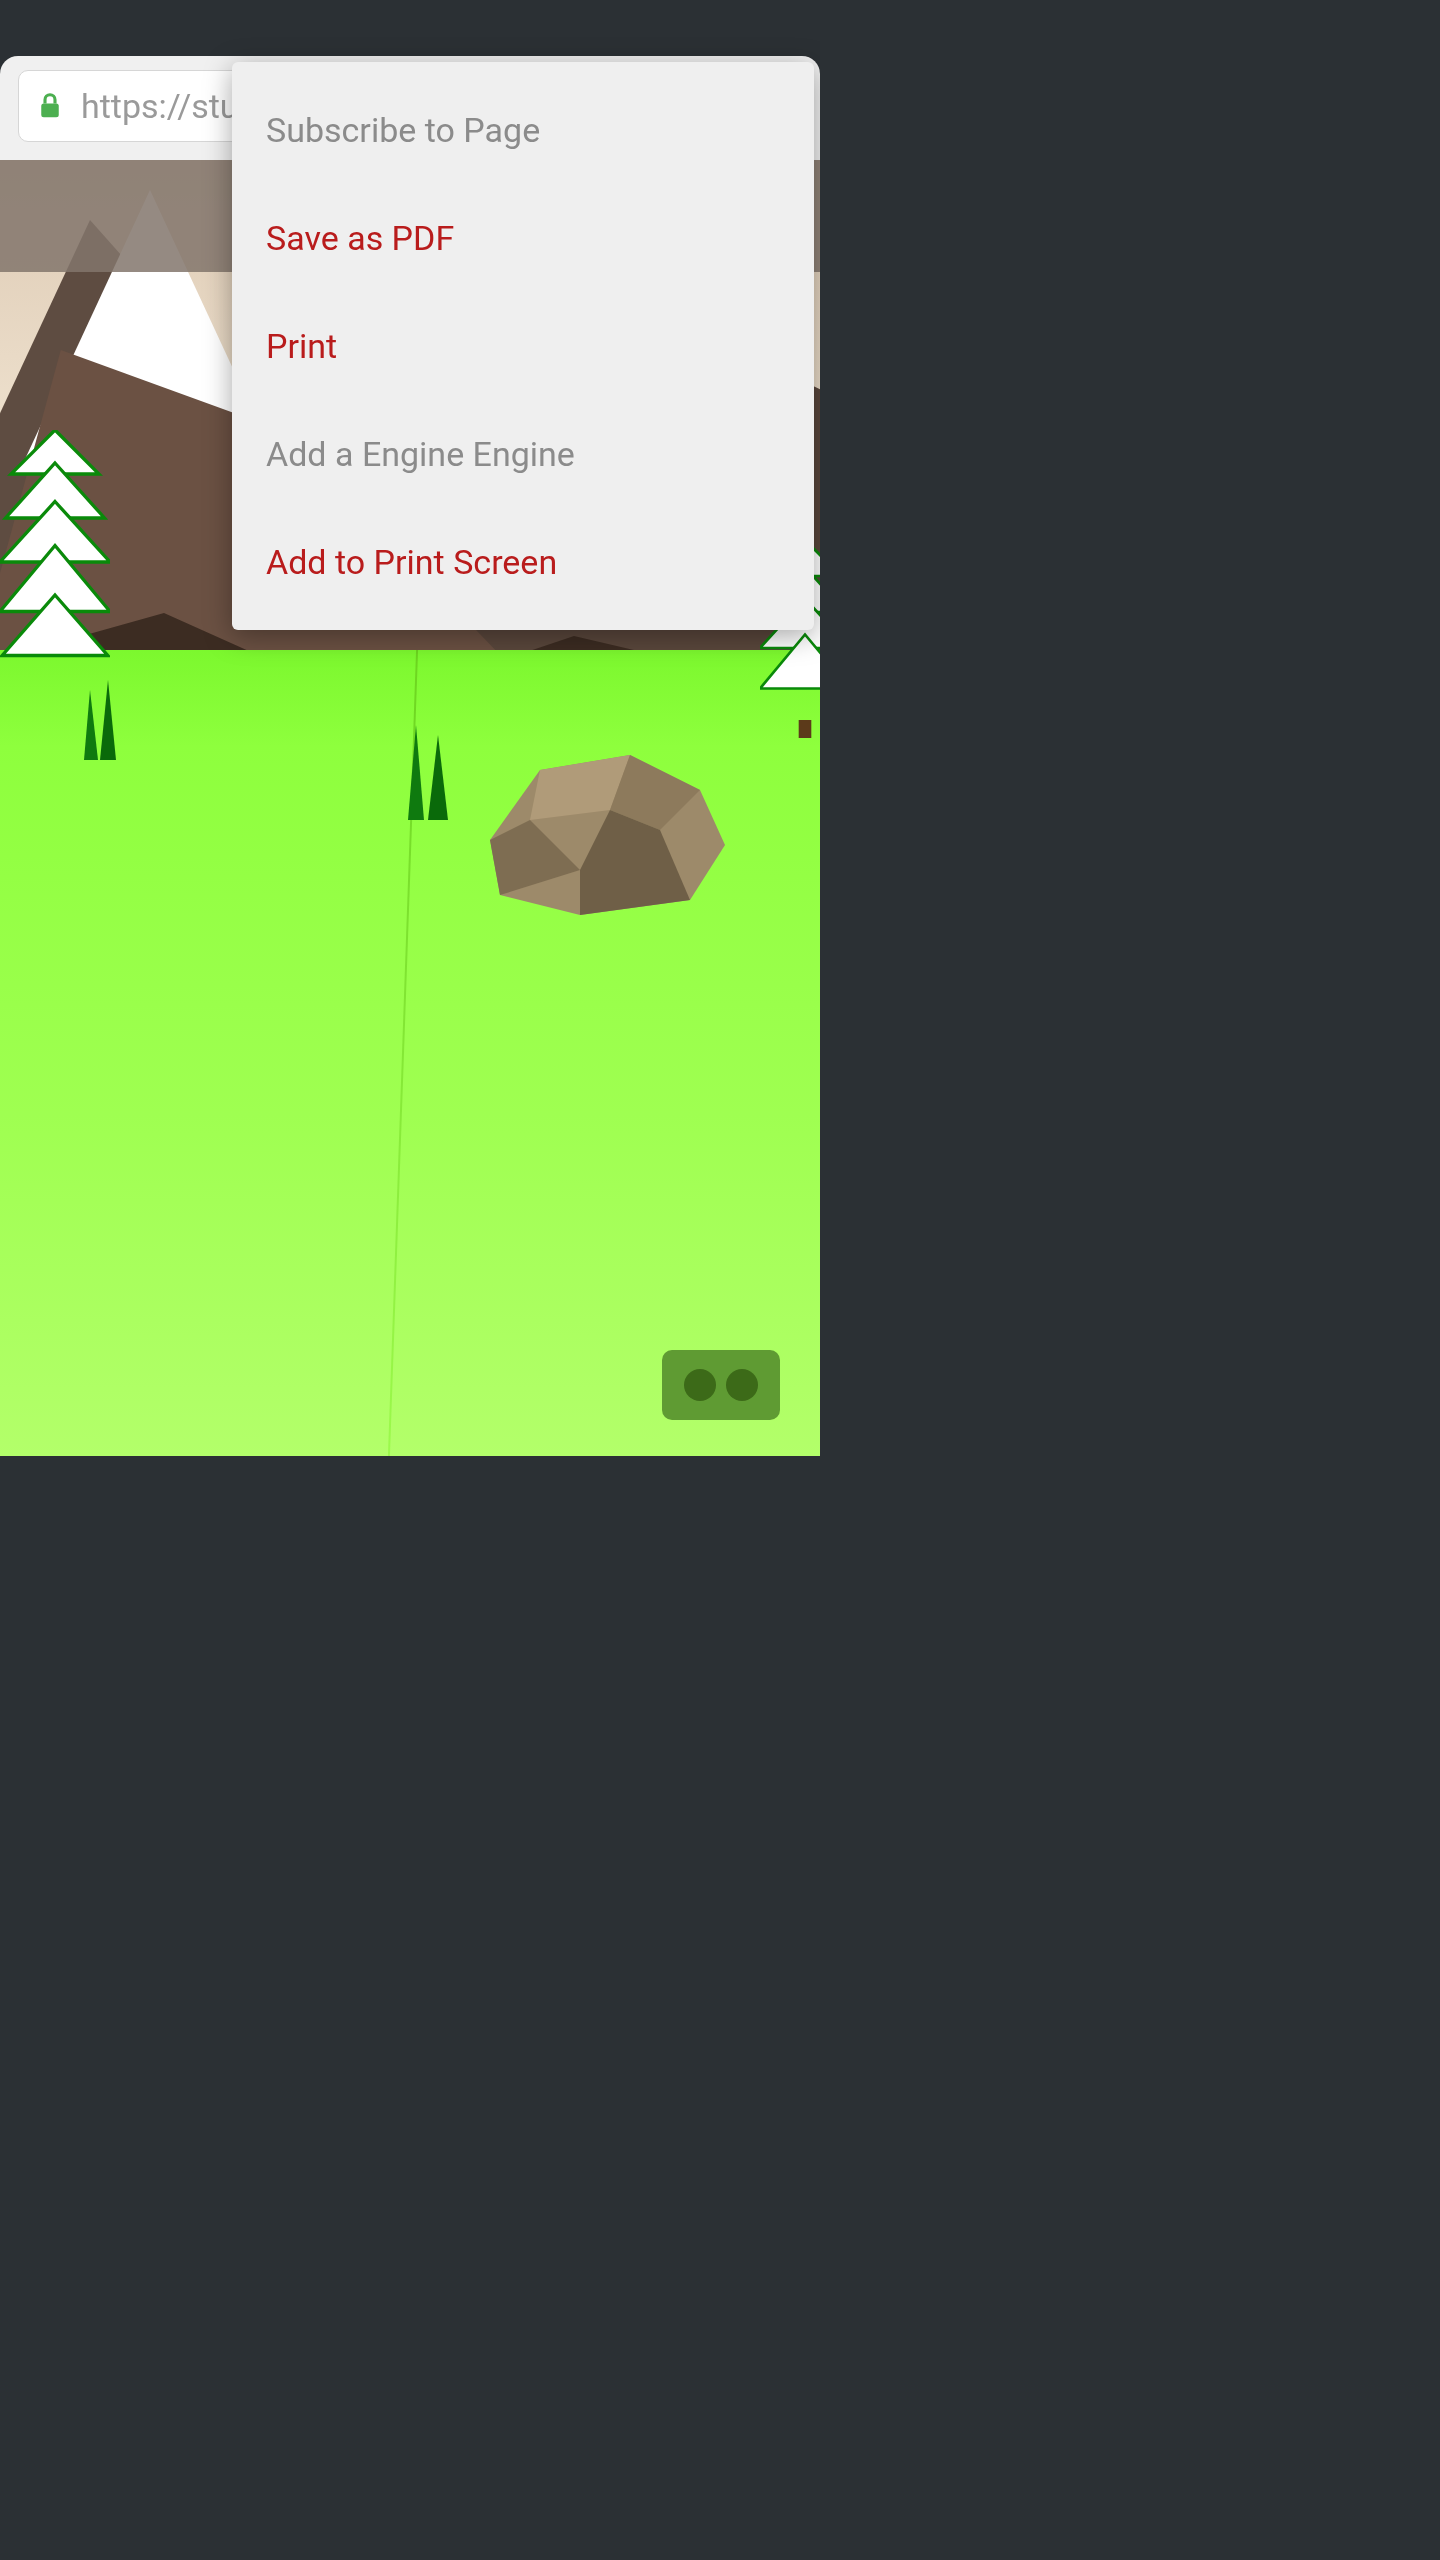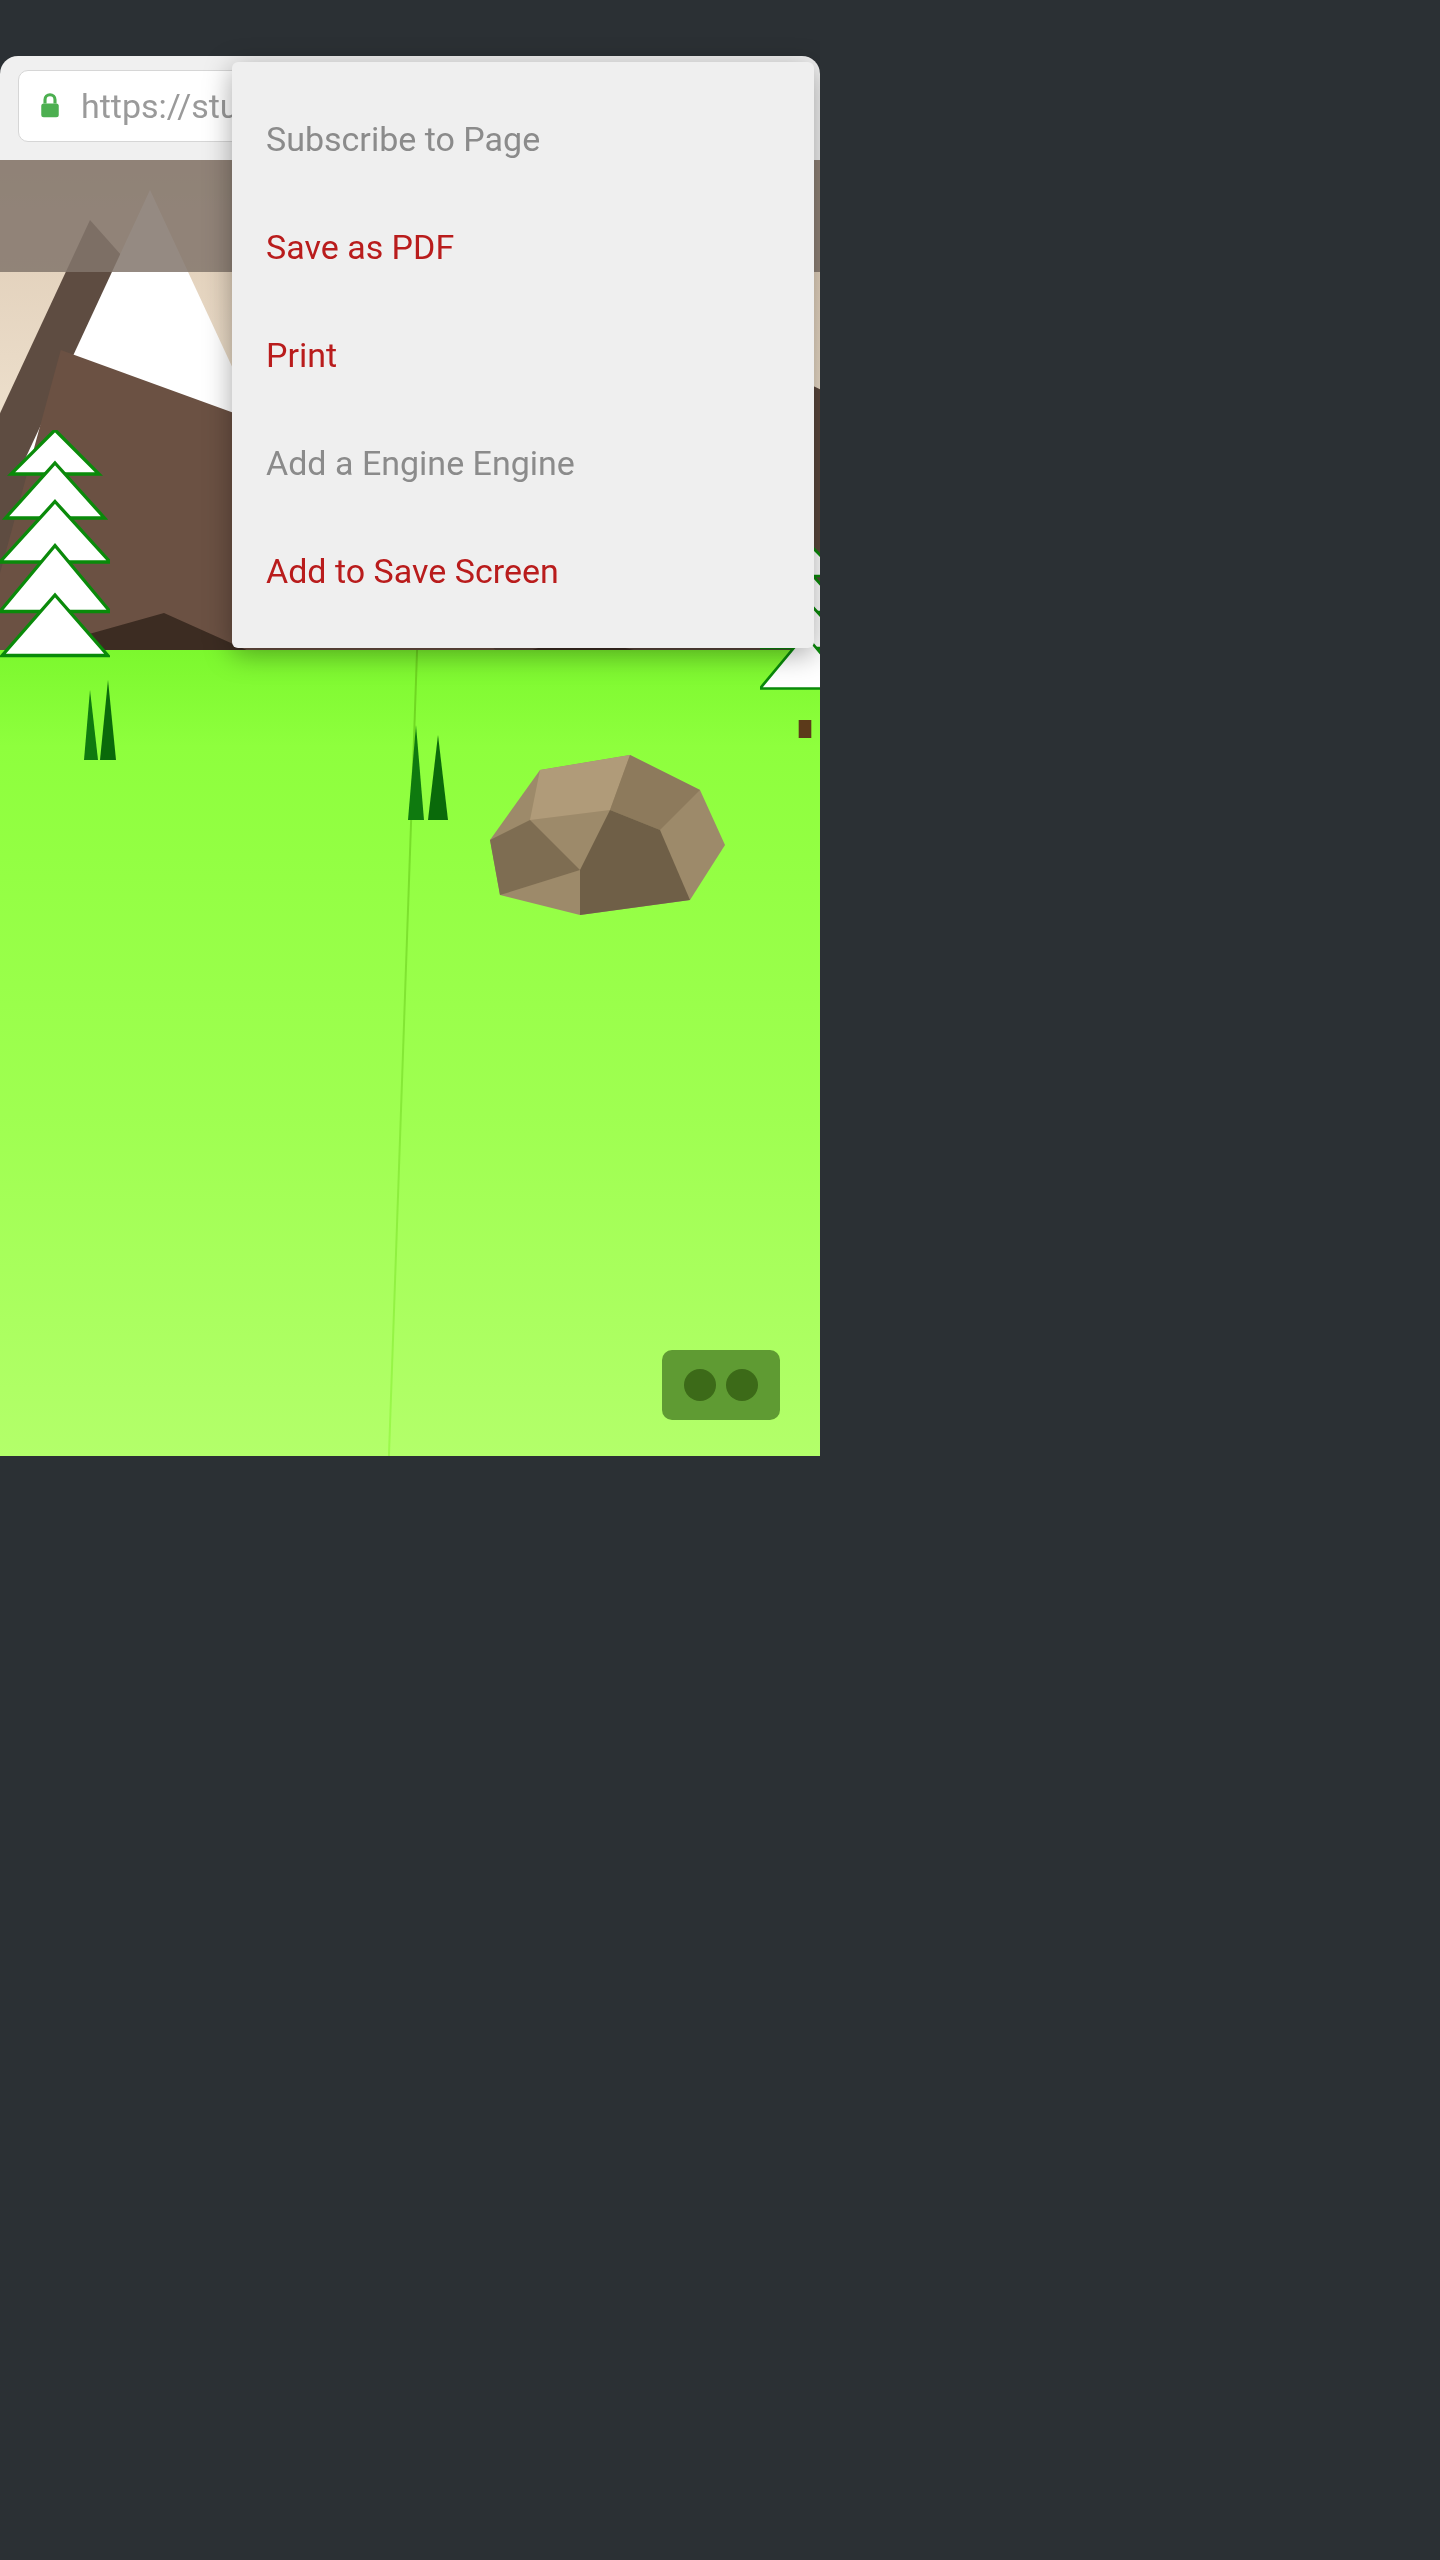--- a/index.html
+++ b/index.html
@@ -97,21 +97,21 @@
     background:#5f9b33; border-radius:10px; display:flex; align-items:center; justify-content:center;
     gap:10px;
   }
   .vr-lens { width:32px; height:32px; background:#3c6a18; border-radius:50%; }
 
   
   .menu {
     position:absolute; top:62px; left:232px; width:582px;
     background:#efefef; border-radius:6px;
     box-shadow:0 6px 28px rgba(0,0,0,0.35);
-    padding:23px 0;
+    padding:14px 0;
   }
   .menu-item {
     height:108px; display:flex; align-items:center; padding:0 34px;
     font-size:34px; color:#b91c1c;
   }
   .menu-item.disabled { color:#8b8b8b; }
 
   
   .scene { z-index:0; }
   .banner { z-index:1; }
@@ -204,15 +204,15 @@
   <div class="menu-item">
     <span>Save as PDF</span>
   </div>
   <div class="menu-item">
     <span>Print</span>
   </div>
   <div class="menu-item disabled">
     <span>Add a Engine Engine</span>
   </div>
   <div class="menu-item">
-    <span>Add to Save Screen</span>
+    <span>Add to Print Screen</span>
   </div>
 </div>
 
 </body></html>

